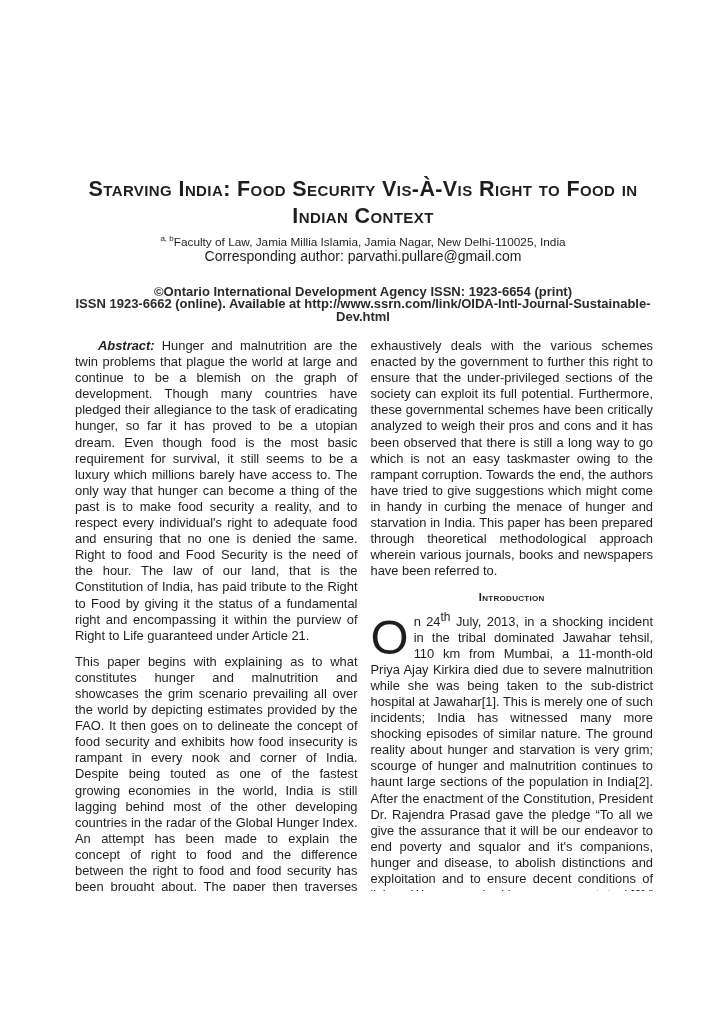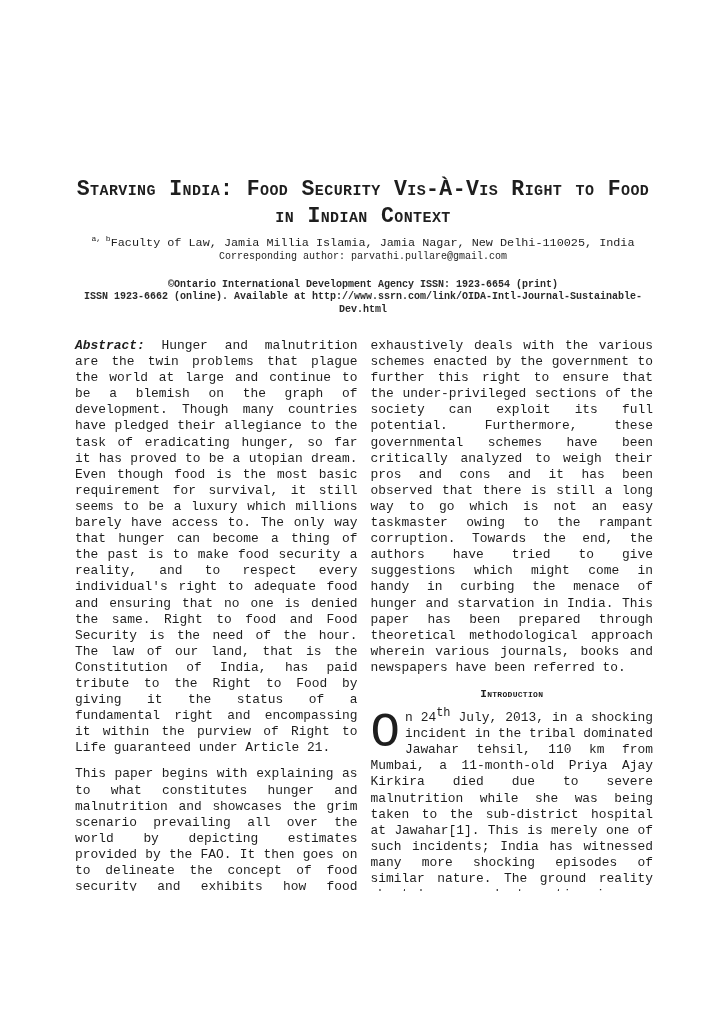--- a/index.html
+++ b/index.html
@@ -1,21 +1,21 @@
 <!DOCTYPE html>
 <html><head>
 <meta charset="utf-8">
 <style>
   html, body { margin: 0; padding: 0; background: #ffffff; }
   .page {
     position: relative;
     width: 724px;
     height: 891px;
     background: #ffffff;
-    font-family: Liberation Mono, monospace;
+    font-family: Liberation Sans, sans-serif;
     color: #1e1e1e;
     overflow: hidden;
   }
   .header {
     position: absolute;
     top: 0;
     left: 70px;
     width: 586px;
     text-align: center;
   }
@@ -28,43 +28,43 @@
     letter-spacing: 0.4px;
   }
   .authors {
     margin-top: 10px;
     font-size: 13.5px;
     font-weight: bold;
   }
   .authors sup { font-size: 9px; }
   .affiliation { margin-top: 2px; font-size: 11.8px; line-height: 14.5px; }
   .affiliation sup { font-size: 8px; }
-  .corresponding { font-size: 10px; line-height: 14.5px; }
+  .corresponding { font-size: 14px; line-height: 14.5px; }
   .imprint {
-    margin-top: 14px;
-    font-size: 10px;
+    margin-top: 22px;
+    font-size: 13px;
     font-weight: bold;
     line-height: 12.5px;
     color: #2a2a2a;
   }
   .columns {
     position: absolute;
     top: 338px;
     left: 75px;
     width: 578px;
     display: flex;
     gap: 13px;
     text-align: justify;
     font-size: 12.9px;
     line-height: 16.1px;
   }
   .col { width: 283px; }
   .body-p { margin: 0 0 10px 0; }
   .body-p sup { font-size: 12px; line-height: 0; }
-  .label { font-weight: bold; font-style: italic; }
+  .label { font-weight: bold; font-style: italic; margin-left: 23px; }
   .intro-heading {
     margin: 3px 0 8px 0;
     text-align: center;
     font-size: 11px;
     font-weight: bold;
     font-variant: small-caps;
     letter-spacing: 0.3px;
   }
   .dropcap {
     float: left;

